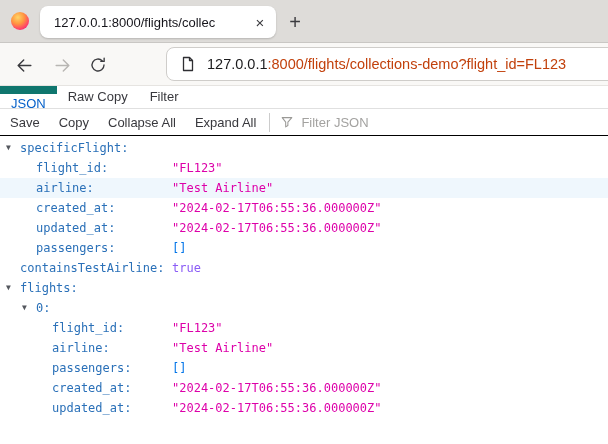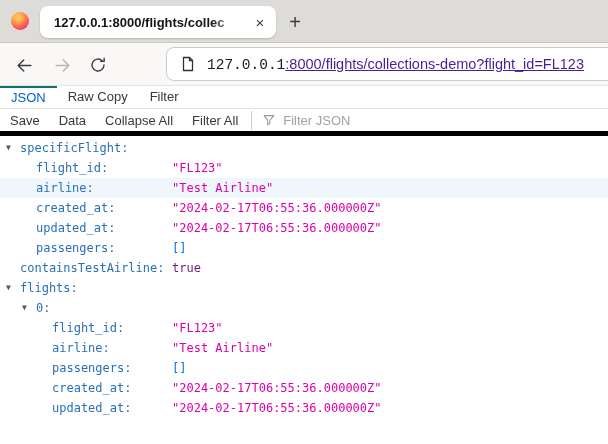--- a/index.html
+++ b/index.html
@@ -7,62 +7,62 @@
               font-family:"Liberation Sans", sans-serif; }
 
   
   .tabbar { position:relative; height:43px; background:#dedcd9; border-bottom:1px solid #c9c7c4; }
   .fx-logo { position:absolute; left:11px; top:12px; width:18px; height:18px; border-radius:50%;
              background:radial-gradient(circle at 38% 30%, #ffd567 0%, #ff9640 38%, #ff3b6b 72%, #a5007f 100%); }
   .tab { position:absolute; left:40px; top:6px; width:236px; height:32px; background:#fff;
          border-radius:8px; box-shadow:0 1px 2px rgba(0,0,0,.18); display:flex; align-items:center; }
   .tab-title { flex:1; padding-left:14px; font-size:13px; color:#15141a; white-space:nowrap; overflow:hidden;
                -webkit-mask-image:linear-gradient(90deg,#000 82%,transparent 98%);
-               mask-image:linear-gradient(90deg,#000 82%,transparent 98%);font-weight:bold; }
+               mask-image:linear-gradient(90deg,#000 82%,transparent 98%); }
   .tab-close { flex:none; width:22px; height:22px; margin-right:5px; display:flex; align-items:center;
                justify-content:center; font-size:15px; color:#3b3b3f; border-radius:4px; }
   .newtab { position:absolute; left:281px; top:8px; width:28px; height:28px; display:flex; align-items:center;
             justify-content:center; font-size:20px; font-weight:300; color:#3b3b3f; border-radius:4px; }
 
   
   .navbar { position:relative; height:43px; background:#f9f8f6; border-bottom:1px solid #e6e4e1; }
   .nav-ico { position:absolute; top:10px; width:24px; height:24px; display:flex; align-items:center; justify-content:center; }
   .nav-back { left:12px; } .nav-fwd { left:50px; } .nav-reload { left:86px; }
   .urlbar { position:absolute; left:166px; top:4px; right:-8px; height:34px; background:#fff;
             border:1px solid #cfcdca; border-radius:8px; display:flex; align-items:center; padding-left:13px; }
   .urlbar .page-ico { flex:none; width:16px; height:16px; margin-right:11px; }
   .url-text { font-size:14.5px; white-space:nowrap; overflow:hidden; }
-  .url-host { color:#1b1b1d;font-family:Liberation Mono, monospace; } .url-rest { color:#4c1d95;text-decoration:underline; }
+  .url-host { color:#1b1b1d; } .url-rest { color:#c2410c; }
 
   
   .vtabs { display:flex; height:23px; background:#fff; border-bottom:1px solid #e0e0e0; }
   .vtab { padding:0 11px; font-size:13px; line-height:21px; color:#38383d; cursor:default; }
-  .vtab.active { color:#0560c9; border-top:2px solid #0f766e; line-height:19px; }
+  .vtab.active { color:#0560c9; border-top:8px solid #0f766e; line-height:19px; }
 
   
-  .toolbar { display:flex; align-items:center; height:27px; background:#fff; border-bottom:5px solid #000000;
+  .toolbar { display:flex; align-items:center; height:27px; background:#fff; border-bottom:1px solid #000000;
              font-size:13px; color:#38383d; padding-left:10px; }
   .tbtn { margin-right:19px; white-space:nowrap; }
   .tsep { width:1px; height:19px; background:#ccc; margin:0 10px 0 -6px; }
   .filter-wrap { display:flex; align-items:center; flex:1; }
   .filter-wrap svg { flex:none; margin-right:7px; }
   .filter-input { border:none; outline:none; flex:1; font-size:13px; color:#14532d; background:transparent;
                   font-family:"Liberation Sans", sans-serif; }
   .filter-input::placeholder { color:#a3a2a0; }
 
   
   .tree { padding-top:2px; font-family:"DejaVu Sans Mono","Liberation Mono",monospace; font-size:12px; }
   .trow { display:flex; height:20px; line-height:20px; white-space:nowrap; }
   .trow.hl { background:#eff7fd; }
   .k { flex:none; width:172px; position:relative; color:#2a70b8; }
   .ind0 { padding-left:20px; } .ind1 { padding-left:36px; } .ind2 { padding-left:52px; }
   .exp { position:absolute; top:0; font-size:8px; color:#54575e; }
   .ind0 .exp { left:6px; } .ind1 .exp { left:22px; }
   .v { flex:1; }
-  .v.string { color:#dd00a9; } .v.bracket { color:#0074e8; } .v.bool { color:#701a75; }
+  .v.string { color:#dd00a9; } .v.bracket { color:#0074e8; } .v.bool { color:#8b5cf6; }
 </style>
 </head>
 <body>
 
 <div class="tabbar">
   <div class="fx-logo"></div>
   <div class="tab">
     <div class="tab-title">127.0.0.1:8000/flights/collec</div>
     <div class="tab-close">×</div>
   </div>
@@ -97,23 +97,23 @@
 
 <div class="vtabs">
     <div class="vtab active">JSON</div>
     <div class="vtab">Raw Copy</div>
     <div class="vtab">Filter</div>
   </div>
 
 <div class="toolbar">
   <span style="display:flex;">
       <span class="tbtn">Save</span>
-      <span class="tbtn">Data</span>
+      <span class="tbtn">Copy</span>
       <span class="tbtn">Collapse All</span>
-      <span class="tbtn">Filter All</span>
+      <span class="tbtn">Expand All</span>
     </span>
   <span class="tsep"></span>
   <span class="filter-wrap">
     <svg width="14" height="14" viewBox="0 0 16 16">
         <path d="M2.5 3h11L9 8.2V12l-2.5 1.6V8.2z" fill="none" stroke="#9a9996" stroke-width="1.2" stroke-linejoin="round"></path>
       </svg>
     <input class="filter-input" placeholder="Filter JSON" style="">
   </span>
 </div>
 

